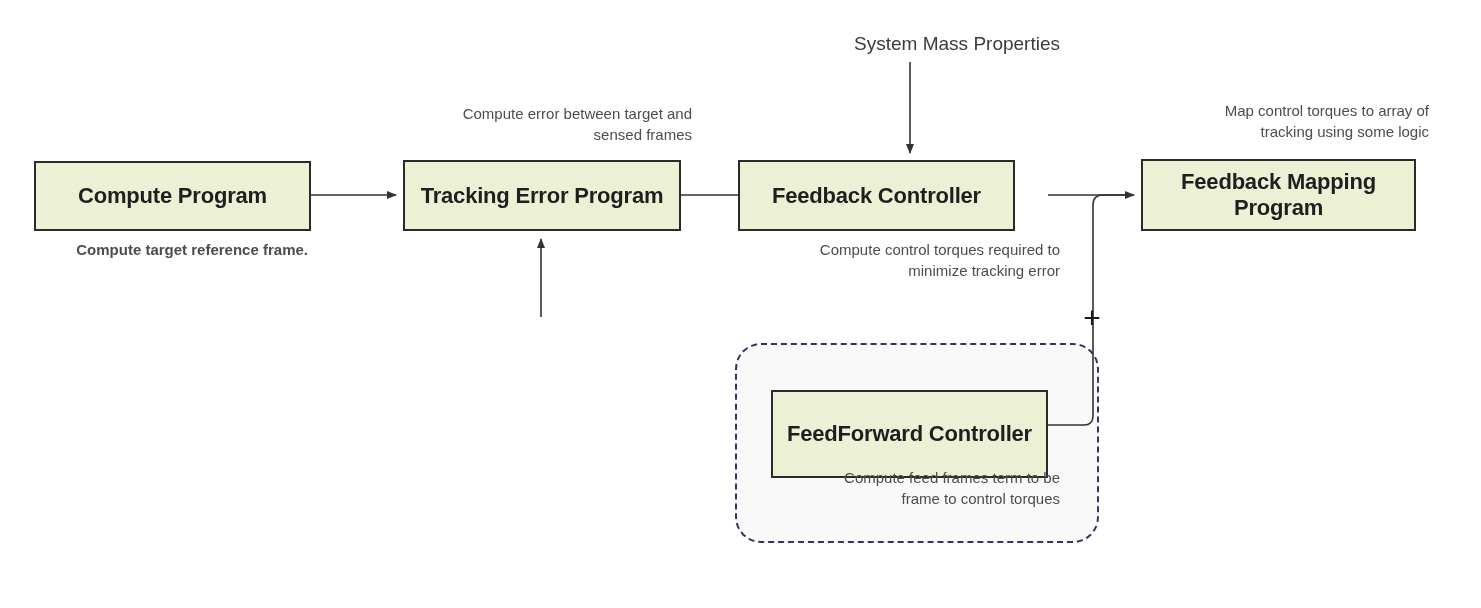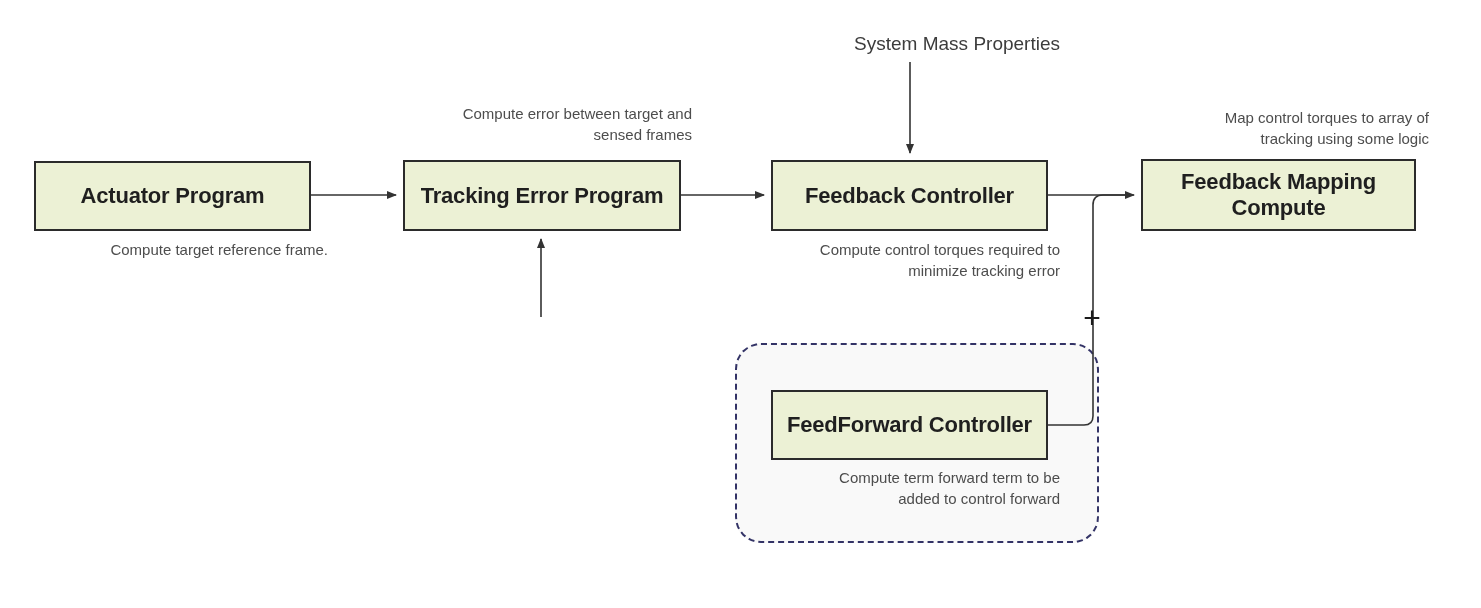--- a/index.html
+++ b/index.html
@@ -107,68 +107,68 @@
     <line x1="1048" y1="195" x2="1134" y2="195" stroke="#333333" stroke-width="1.6" marker-end="url(#arrowhead)"></line>
 
     <line x1="910" y1="62" x2="910" y2="153" stroke="#333333" stroke-width="1.6" marker-end="url(#arrowhead)"></line>
 
     <line x1="541" y1="317" x2="541" y2="239" stroke="#333333" stroke-width="1.6" marker-end="url(#arrowhead)"></line>
 
     <path d="M 1048 425 L 1084 425 Q 1093 425 1093 416 L 1093 205 Q 1093 195 1103 195 L 1130 195" fill="none" stroke="#333333" stroke-width="1.6"></path>
   </svg>
 
   <div class="node" style="left:34px; top:161px; width:277px; height:70px;">
-    <span class="node-label">Actuator Program</span>
+    <span class="node-label">Compute Program</span>
   </div>
 
   <div class="node" style="left:403px; top:160px; width:278px; height:71px;">
     <span class="node-label">Tracking Error Program</span>
   </div>
 
-  <div class="node" style="left:771px; top:160px; width:277px; height:71px;">
+  <div class="node" style="left:738px; top:160px; width:277px; height:71px;">
     <span class="node-label">Feedback Controller</span>
   </div>
 
   <div class="node" style="left:1141px; top:159px; width:275px; height:72px;">
     <span class="node-label">
       <span>Feedback Mapping</span><br>
-      <span>Compute</span>
+      <span>Program</span>
     </span>
   </div>
 
-  <div class="node" style="left:771px; top:390px; width:277px; height:70px;">
+  <div class="node" style="left:771px; top:390px; width:277px; height:88px;">
     <span class="node-label">FeedForward Controller</span>
   </div>
 
   <div class="annotation big" style="left:760px; top:31px; width:300px;">
     <span>System Mass Properties</span>
   </div>
 
 
-  <div class="annotation" style="left:28px; top:240px; width:300px;">
+  <div class="annotation" style="left:8px; top:240px; width:300px;font-weight:bold;">
     <span>Compute target reference frame.</span>
   </div>
 
   <div class="annotation" style="left:392px; top:104px; width:300px;">
     <span>Compute error between target and</span><br>
     <span>sensed frames</span>
   </div>
 
   <div class="annotation" style="left:760px; top:240px; width:300px;">
     <span>Compute control torques required to</span><br>
     <span>minimize tracking error</span>
   </div>
 
-  <div class="annotation" style="left:1129px; top:101px; width:300px;margin-top:7px;">
+  <div class="annotation" style="left:1129px; top:101px; width:300px;">
     <span>Map control torques to array of</span><br>
     <span>tracking using some logic</span>
   </div>
 
   <div class="annotation" style="left:760px; top:468px; width:300px;">
-    <span>Compute term forward term to be</span><br>
-    <span>added to control forward</span>
+    <span>Compute feed frames term to be</span><br>
+    <span>frame to control torques</span>
   </div>
 
   <div class="plus-sign" style="left:1072px; top:303px; width:40px;">
     <span>+</span>
   </div>
 
 </div>
 
 </body></html>

